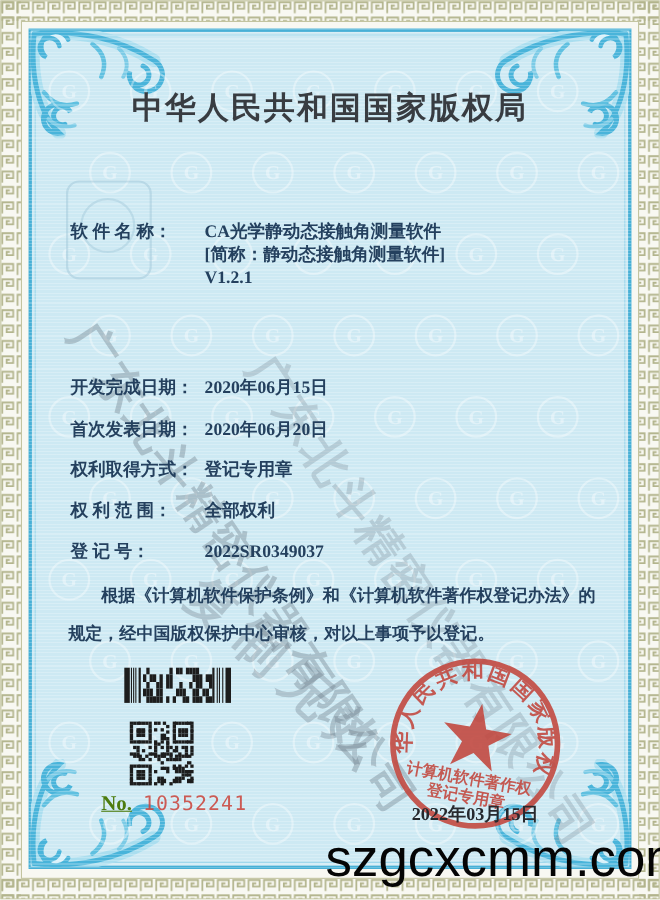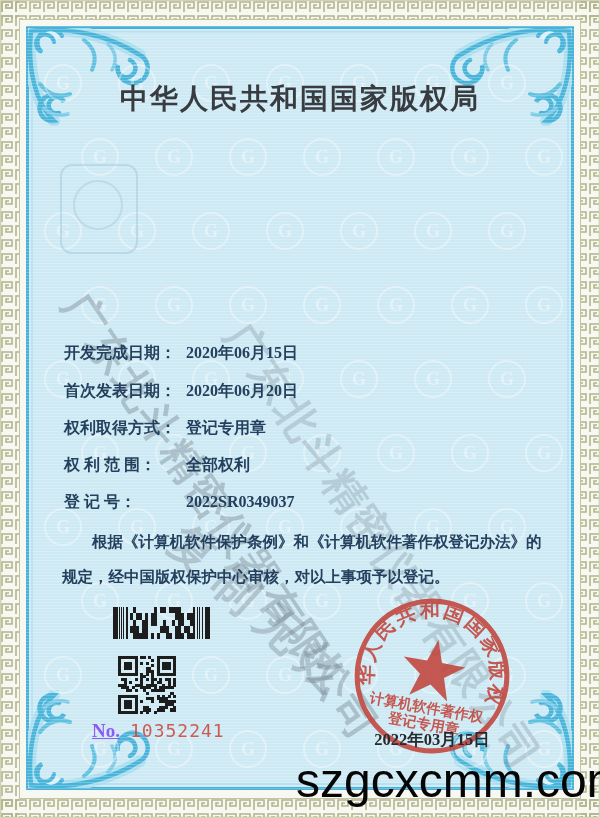--- a/index.html
+++ b/index.html
@@ -30,21 +30,21 @@
   .fvalue,.fvalue-multi{display:inline-block;vertical-align:top;}
   .f0{top:200px}.f1{top:272px}.f2{top:342px}.f3{top:380px}.f4{top:417px}.f5{top:454px}.f6{top:491px}
   .statement{position:absolute;left:62px;top:524px;width:486px;z-index:3;color:#24405e;
     font:700 15.5px/35px "Liberation Serif",serif;}
   .statement .l1{text-indent:30px;}
   .barcode{position:absolute;left:113px;top:607px;width:97px;height:32px;z-index:3;}
   .barcode span{position:absolute;background:#1d1d1d;}
   .qr{position:absolute;left:118px;top:656px;width:58px;height:58px;z-index:3;}
   .qr span{position:absolute;background:#1d1d1d;}
   .serial{position:absolute;left:92px;top:720px;z-index:3;white-space:nowrap;}
-  .serial-label{font:700 19px "Liberation Serif",serif;color:#8b5cf6;margin-right:10px;text-decoration:underline;}
+  .serial-label{font:700 19px "Liberation Serif",serif;color:#4d7c0f;margin-right:10px;text-decoration:underline;}
   .serial-number{font:400 18px "DejaVu Sans Mono",monospace;color:#cb4239;letter-spacing:1px;opacity:.85;}
   .seal{position:absolute;left:350px;top:594px;width:164px;height:164px;z-index:3;}
   .issue-date{position:absolute;left:352px;top:729px;width:160px;text-align:center;z-index:4;
     font:700 16.5px "Liberation Serif",serif;color:#26292e;}
   .site-overlay{position:absolute;left:296px;top:753px;z-index:6;white-space:nowrap;
     font:400 48px "Liberation Sans",sans-serif;color:#050505;}
 </style>
 </head>
 <body>
 
@@ -170,20 +170,27 @@
   <div class="emboss">
     <div class="emboss-circle"></div>
   </div>
 
   <div class="wm wm-company1">广东北斗精密仪器有限公司</div>
   <div class="wm wm-company2">广东北斗精密仪器有限公司</div>
   <div class="wm wm-invalid">复制无效</div>
 
   <div class="authority">中华人民共和国国家版权局</div>
 
+  <div class="frow f0">
+    <span class="flabel">软 件 名 称：</span><div class="fvalue-multi">
+      <div>CA光学静动态接触角测量软件</div>
+      <div>[简称：静动态接触角测量软件]</div>
+      <div>V1.2.1</div>
+    </div>
+  </div>
   <div class="frow f2">
     <span class="flabel">开发完成日期：</span><span class="fvalue">2020年06月15日</span>
   </div>
   <div class="frow f3">
     <span class="flabel">首次发表日期：</span><span class="fvalue">2020年06月20日</span>
   </div>
   <div class="frow f4">
     <span class="flabel">权利取得方式：</span><span class="fvalue">登记专用章</span>
   </div>
   <div class="frow f5">

